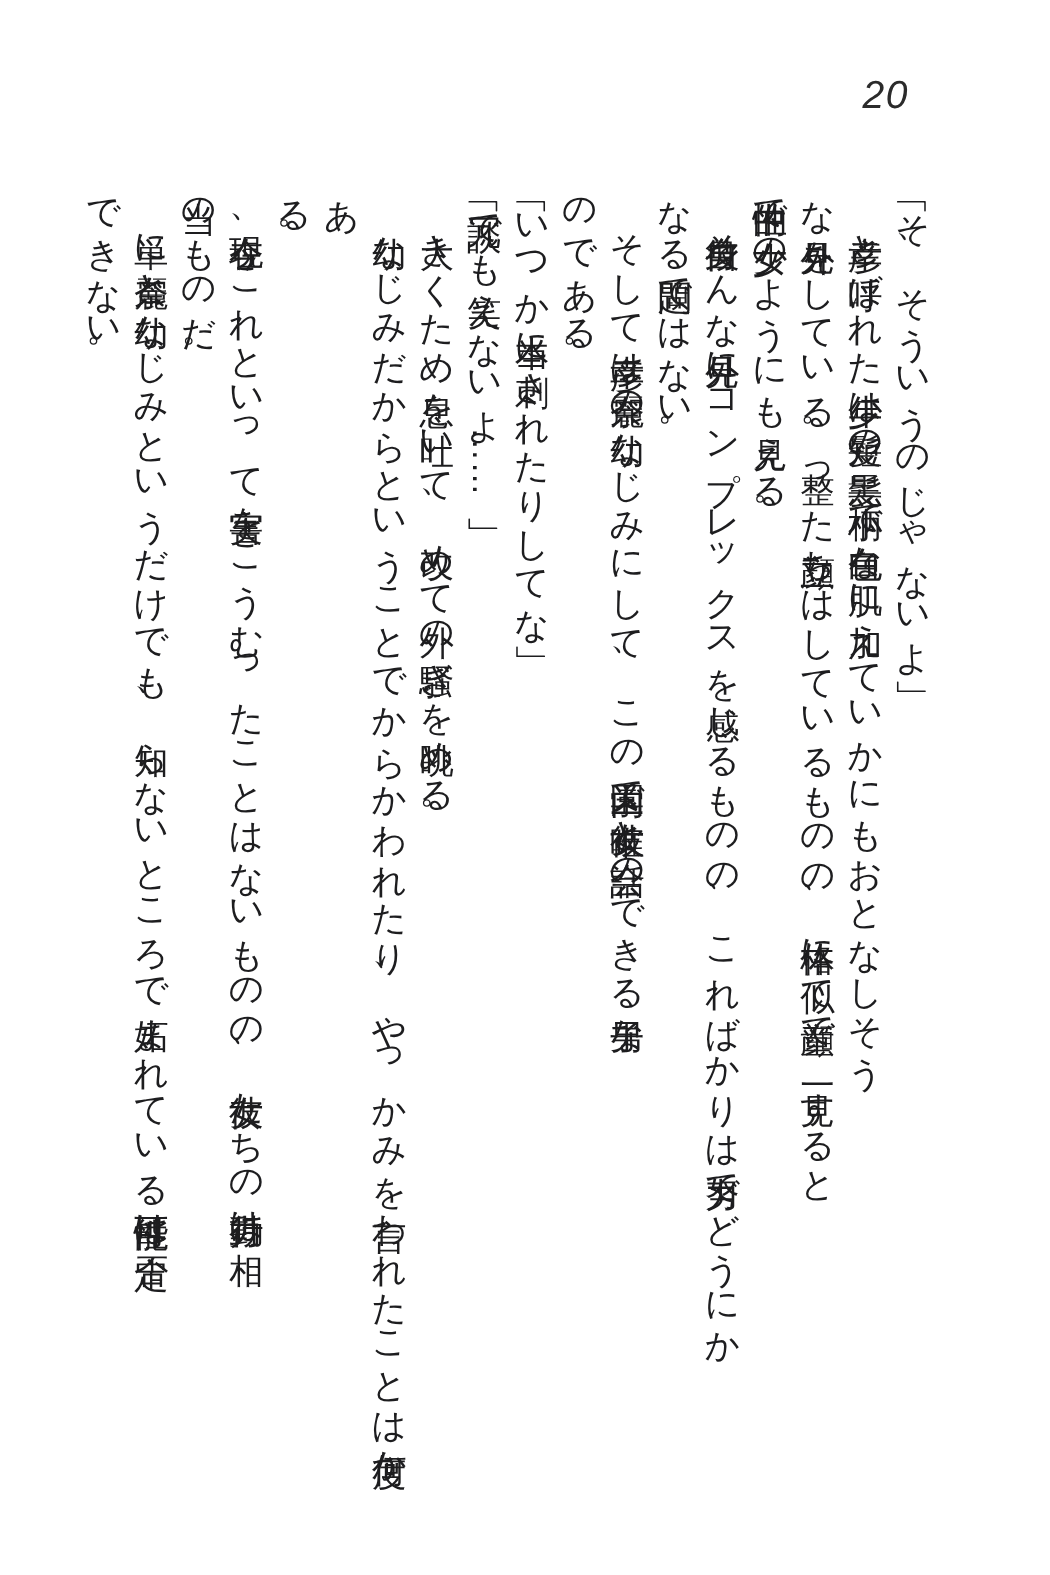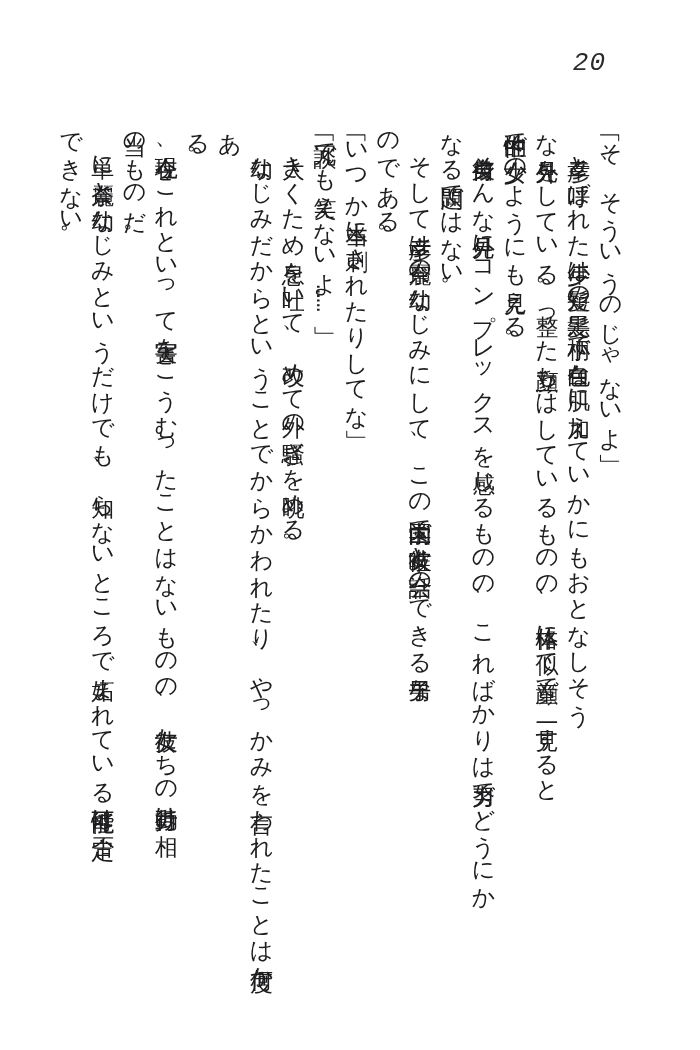--- a/index.html
+++ b/index.html
@@ -8,21 +8,21 @@
     width: 700px;
     height: 1050px;
     background: #ffffff;
     overflow: hidden;
   }
   .page {
     position: relative;
     width: 700px;
     height: 1050px;
     background: #ffffff;
-    font-family: Liberation Mono, monospace;
+    font-family: Liberation Sans, sans-serif;
   }
   .page-number {
     position: absolute;
     top: 48px;
     right: 94px;
     font-size: 26px;
     font-style: italic;
     color: #2b2b2b;
     letter-spacing: 1px;
   }

